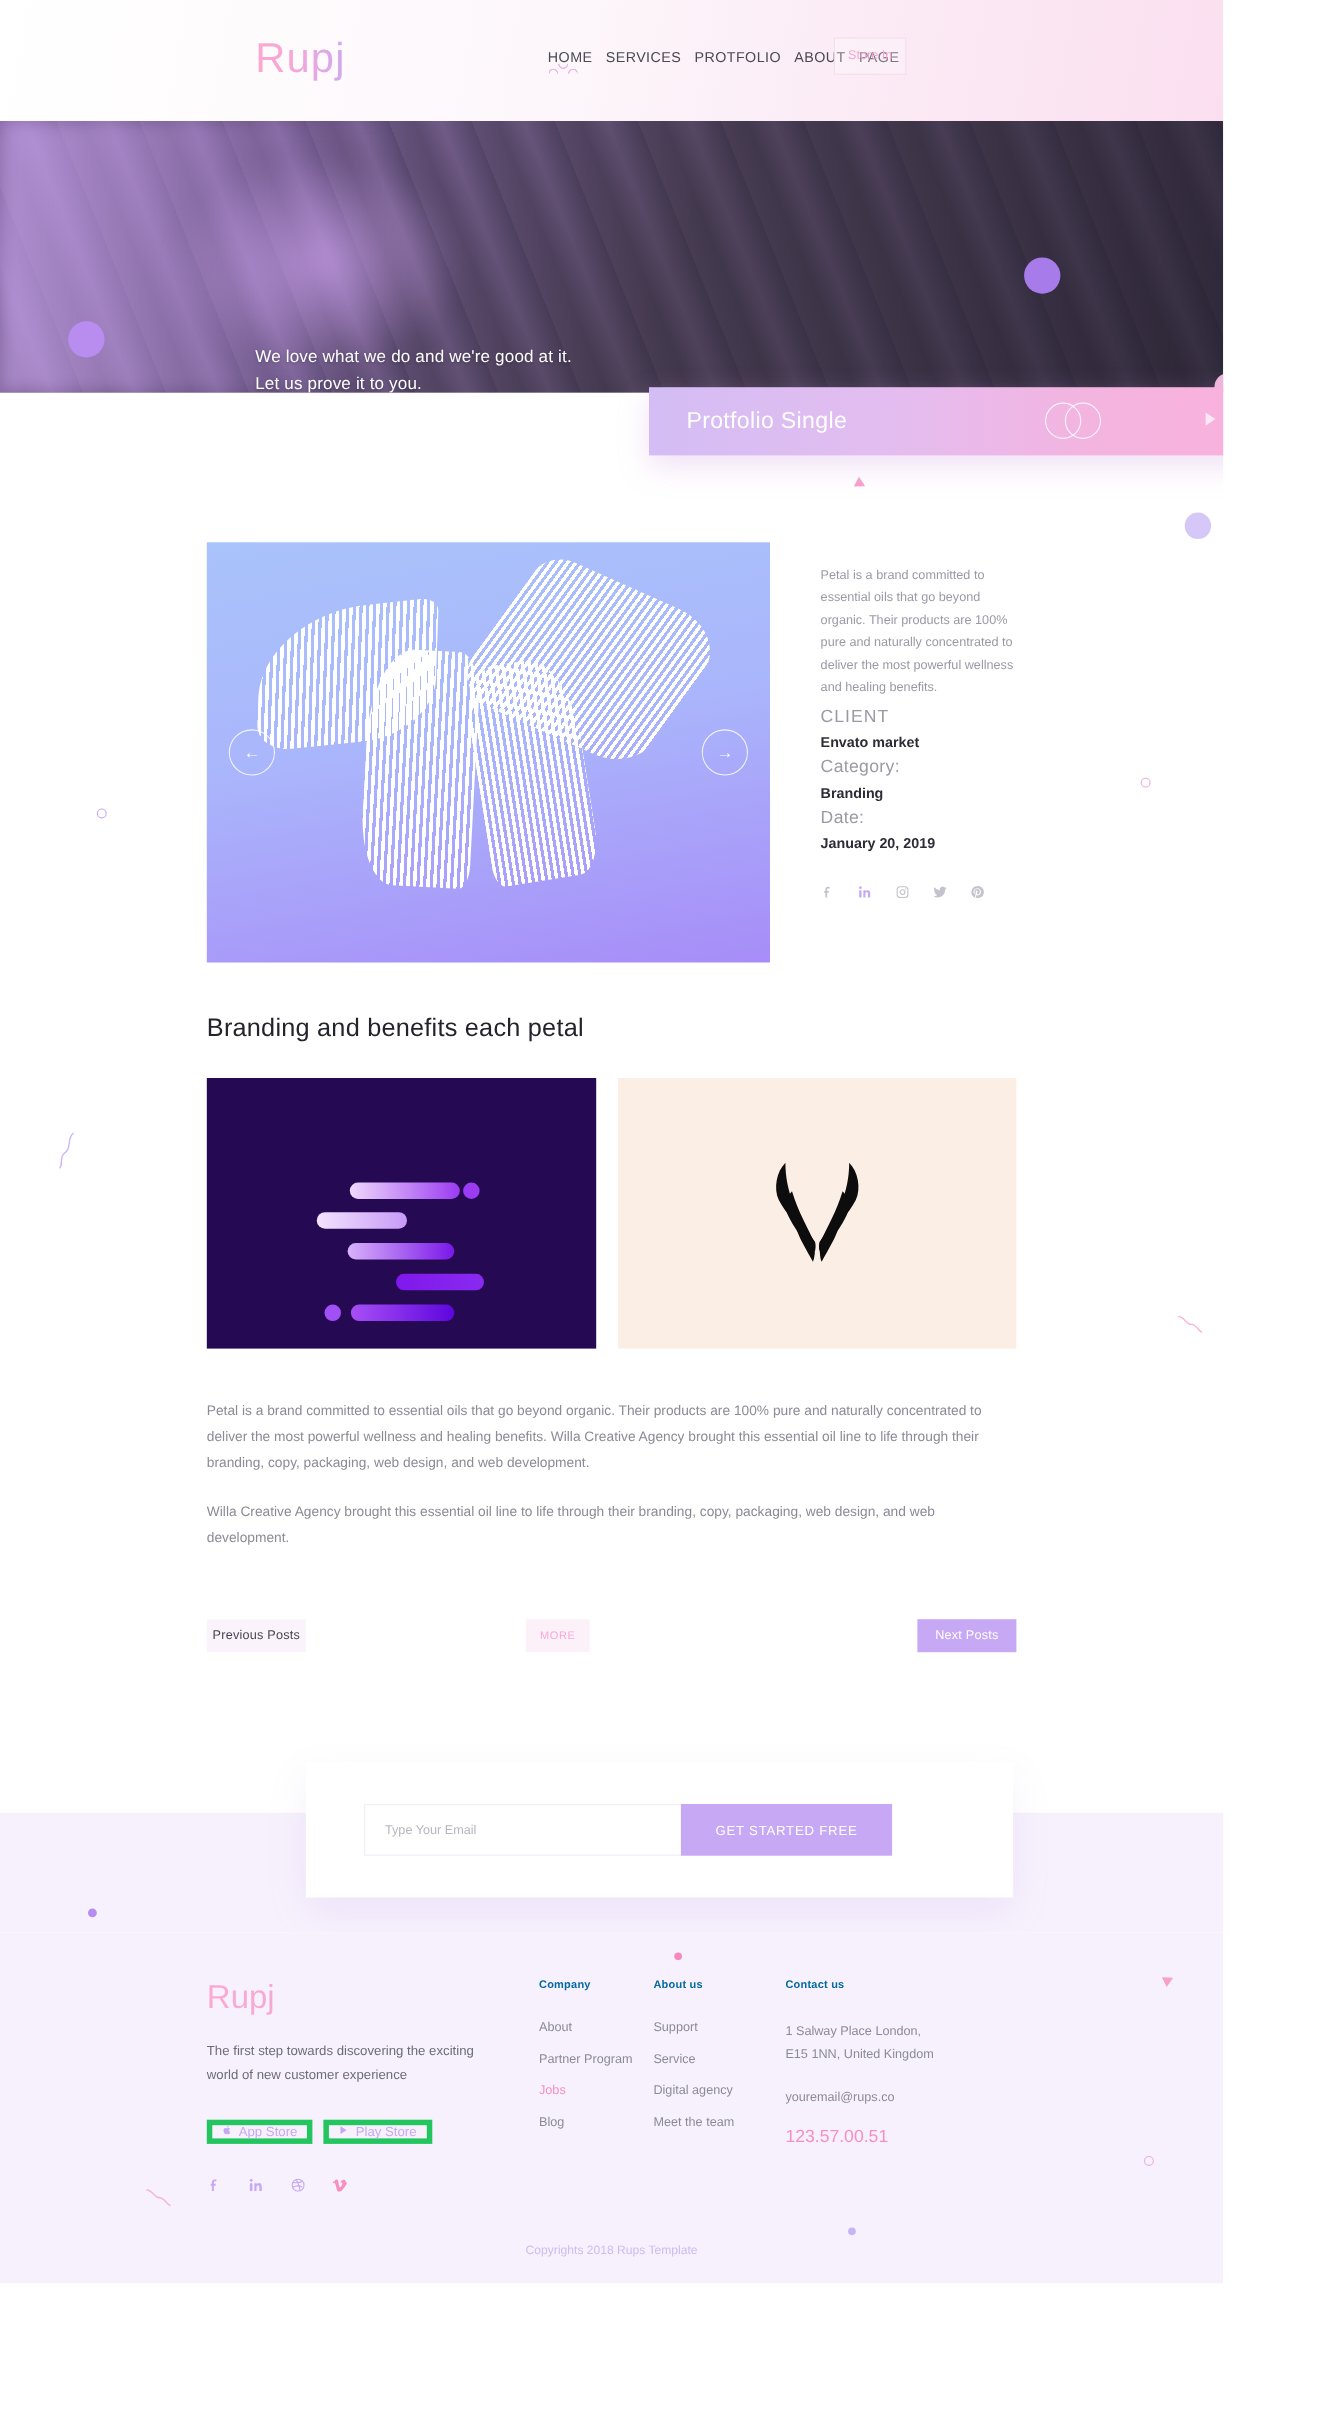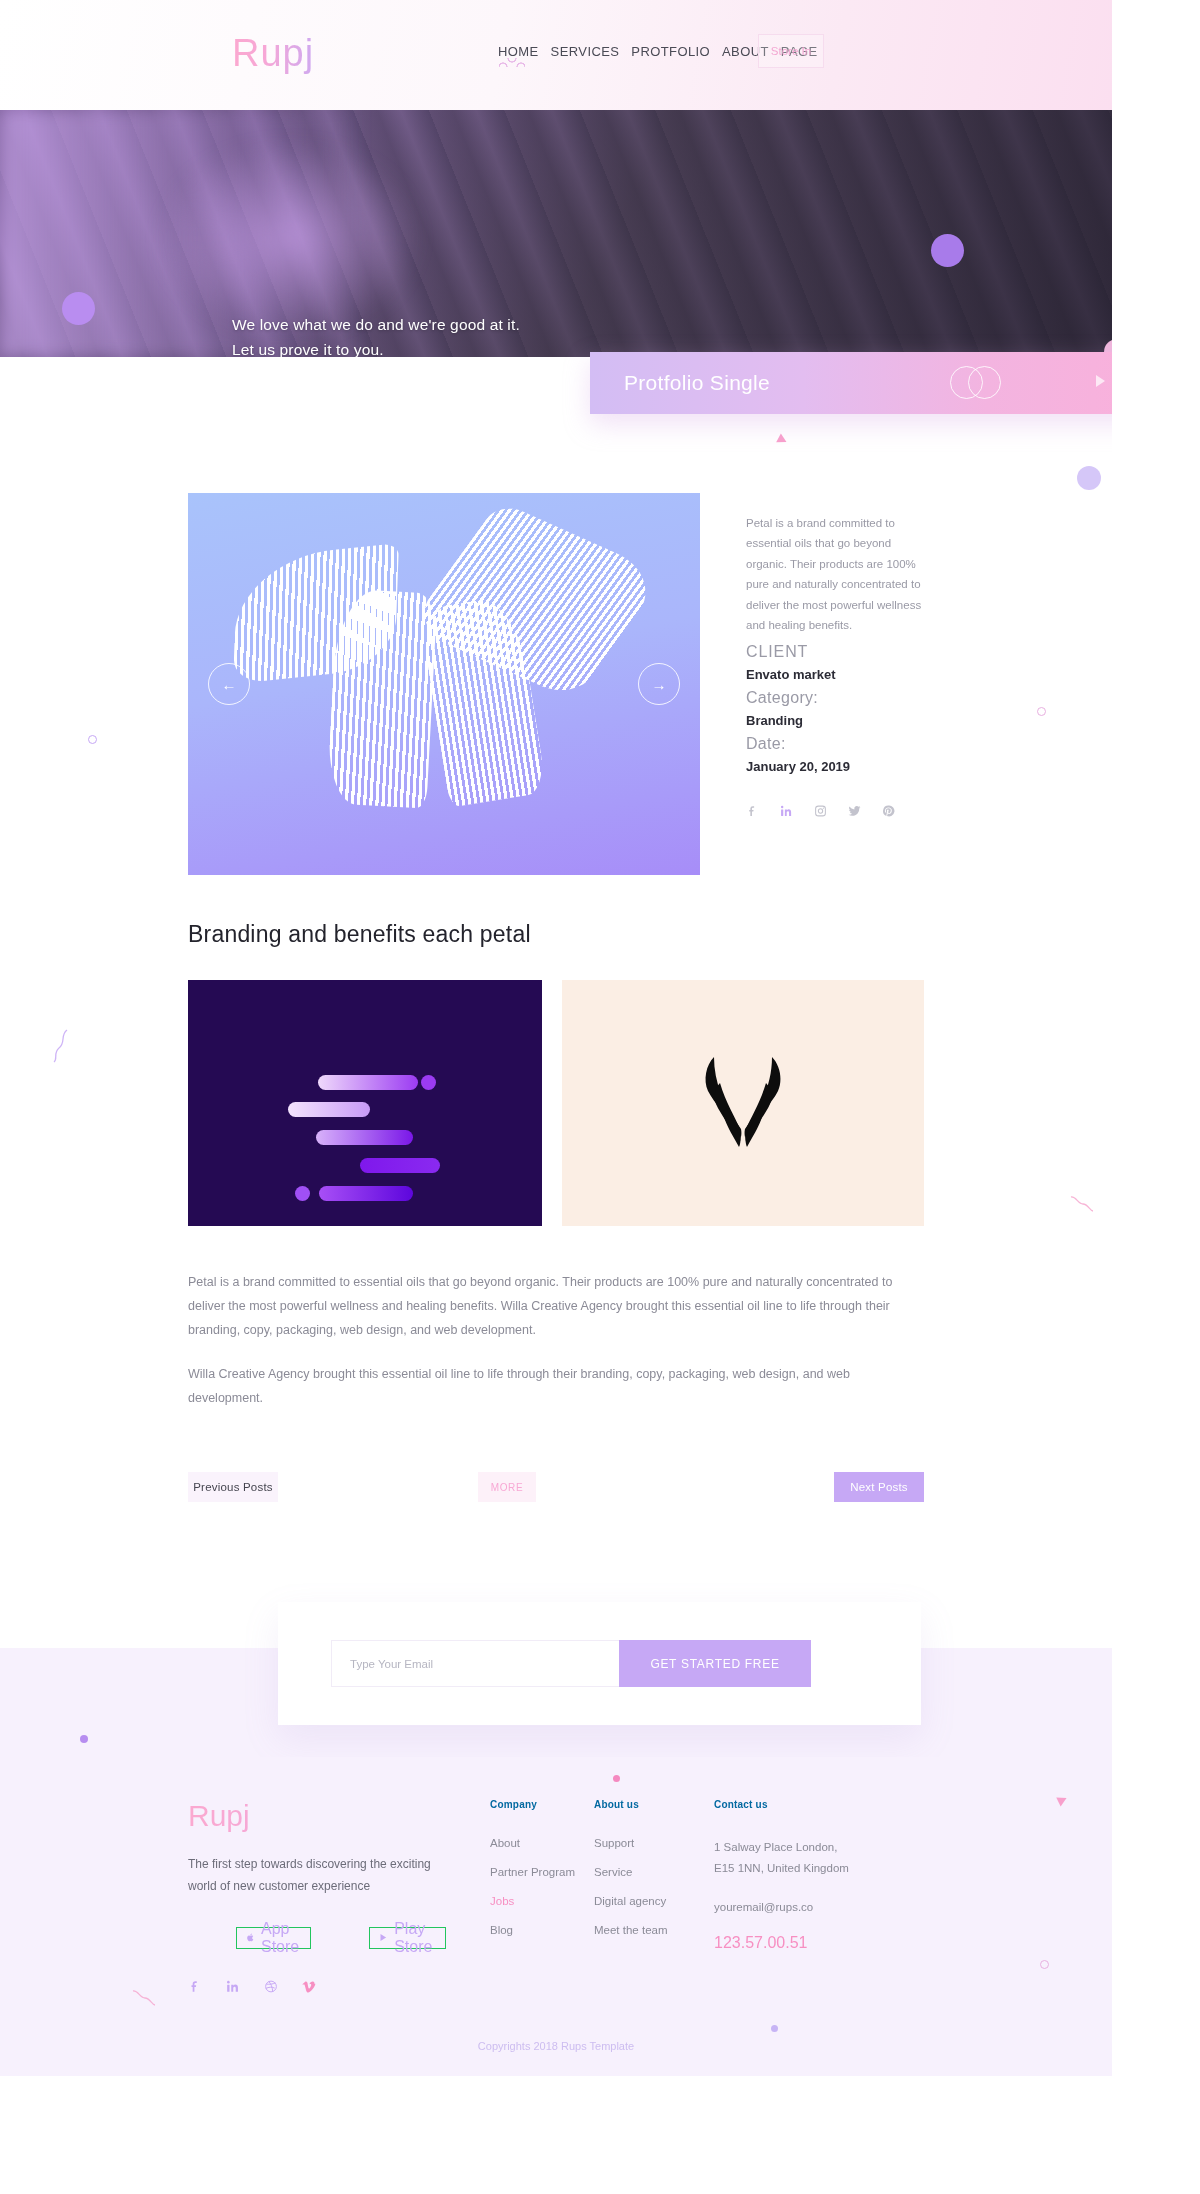--- a/index.html
+++ b/index.html
@@ -268,24 +268,24 @@
   .footer-inner { width: 736px; margin: 0 auto; display: flex; position: relative; }
   .f-brand { width: 258px; }
   .f-logo {
     font-size: 30px;
     background: linear-gradient(90deg, #fba9d0 0%, #f2a8da 45%, #cfa9f0 100%);
     -webkit-background-clip: text; background-clip: text; color: transparent;
   }
   .f-tag { font-size: 12px; line-height: 1.85; color: #6c6c79; margin-top: 20px; }
   .stores { display: flex; gap: 10px; margin-top: 30px; }
   .store {
-    border: 1px solid #22c55e;
+    border: 5px solid #22c55e;
     height: 22px; padding: 0 9px;
     display: flex; align-items: center; gap: 6px;
-    font-size: 16px; color: #c6a8f5; cursor: pointer; margin-left: 48px;
+    font-size: 12px; color: #c6a8f5; cursor: pointer;
   }
   .f-socials { display: flex; gap: 24px; margin-top: 30px; }
   .f-socials svg { width: 14px; height: 15px; display: block; }
   .fsoc { color: #c6a8f5; cursor: pointer; }
   .fsoc.pink { color: #f78fc2; }
 
   .f-col { width: 104px; margin-right: 0; }
   .f-col.c1 { margin-left: 44px; width: 104px; }
   .f-col.c2 { margin-left: 0; width: 120px; }
   .f-col.c3 { margin-left: 0; width: 180px; }

